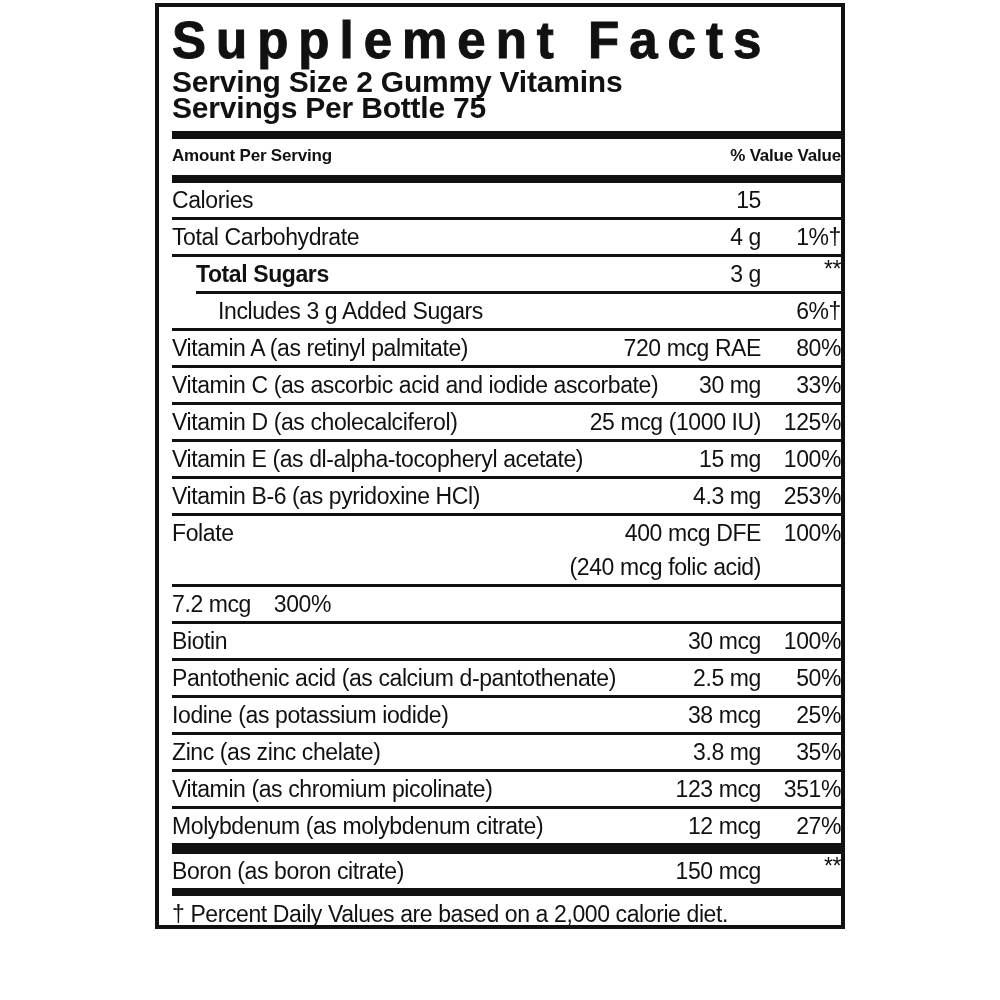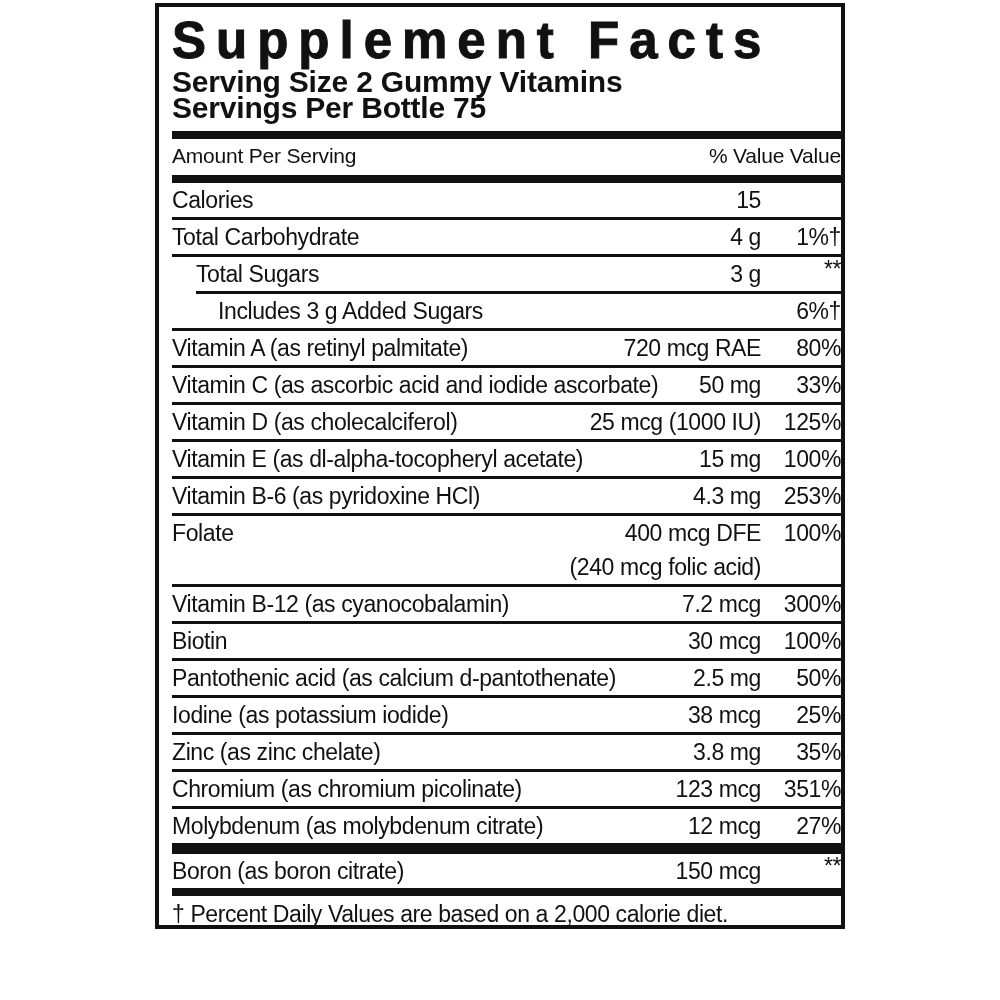--- a/index.html
+++ b/index.html
@@ -37,36 +37,36 @@
   .bar {
     height: 8px;
     background: #111111;
   }
   .bar.b1 { margin-top: 10px; }
   .bar.b2 { margin-top: 2px; }
   .col-header {
     display: flex;
     justify-content: space-between;
     align-items: flex-end;
-    font-size: 21px;
-    font-weight: normal;
+    font-size: 17px;
+    font-weight: bold;
     line-height: 34px;
     letter-spacing: -0.2px;
   }
   .row {
     display: flex;
     align-items: flex-start;
     font-size: 23px;
     font-stretch: condensed;
     letter-spacing: -0.4px;
     line-height: 34px;
     white-space: nowrap;
   }
   .row .name { flex: 1 1 auto; text-align: left; overflow: hidden; }
-  .row .name.indent1 { padding-left: 24px; }
+  .row .name.indent1 { padding-left: 24px; font-weight: bold; }
   .row .name.indent2 { padding-left: 46px; }
   .row .amt { flex: 0 0 auto; text-align: right; }
   .row .amt .amt-line2 { text-align: center; }
   .row .dv { flex: 0 0 80px; text-align: right; }
   .row .dv.raised { position: relative; top: -5px; }
   .sep {
     height: 3px;
     background: #111111;
   }
   .footnotes {
@@ -121,21 +121,21 @@
   </div>
 <div class="sep"></div>
   <div class="row">
     <span class="name">Vitamin A (as retinyl palmitate)</span>
     <span class="amt">720 mcg RAE</span>
     <span class="dv">80%</span>
   </div>
 <div class="sep"></div>
   <div class="row">
     <span class="name">Vitamin C (as ascorbic acid and iodide ascorbate)</span>
-    <span class="amt">50 mg</span>
+    <span class="amt">30 mg</span>
     <span class="dv">33%</span>
   </div>
 <div class="sep"></div>
   <div class="row">
     <span class="name">Vitamin D (as cholecalciferol)</span>
     <span class="amt">25 mcg (1000 IU)</span>
     <span class="dv">125%</span>
   </div>
 <div class="sep"></div>
   <div class="row">
@@ -153,21 +153,20 @@
   <div class="row">
     <span class="name">Folate</span>
     <span class="amt">
           <div>400 mcg DFE</div>
           <div class="amt-line2">(240 mcg folic acid)</div>
         </span>
     <span class="dv">100%</span>
   </div>
 <div class="sep"></div>
   <div class="row">
-    <span class="name">Vitamin B-12 (as cyanocobalamin)</span>
     <span class="amt">7.2 mcg</span>
     <span class="dv">300%</span>
   </div>
 <div class="sep"></div>
   <div class="row">
     <span class="name">Biotin</span>
     <span class="amt">30 mcg</span>
     <span class="dv">100%</span>
   </div>
 <div class="sep"></div>
@@ -183,21 +182,21 @@
     <span class="dv">25%</span>
   </div>
 <div class="sep"></div>
   <div class="row">
     <span class="name">Zinc (as zinc chelate)</span>
     <span class="amt">3.8 mg</span>
     <span class="dv">35%</span>
   </div>
 <div class="sep"></div>
   <div class="row">
-    <span class="name">Chromium (as chromium picolinate)</span>
+    <span class="name">Vitamin (as chromium picolinate)</span>
     <span class="amt">123 mcg</span>
     <span class="dv">351%</span>
   </div>
 <div class="sep"></div>
   <div class="row">
     <span class="name">Molybdenum (as molybdenum citrate)</span>
     <span class="amt">12 mcg</span>
     <span class="dv">27%</span>
   </div>
 <div class="sep"></div>

